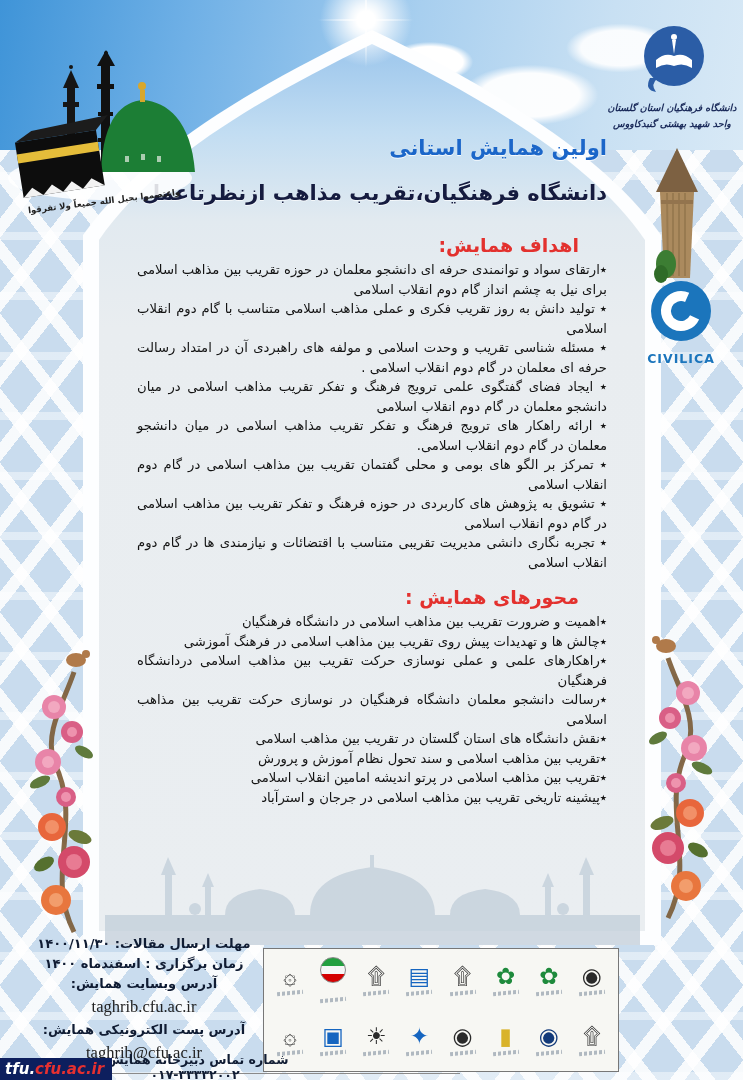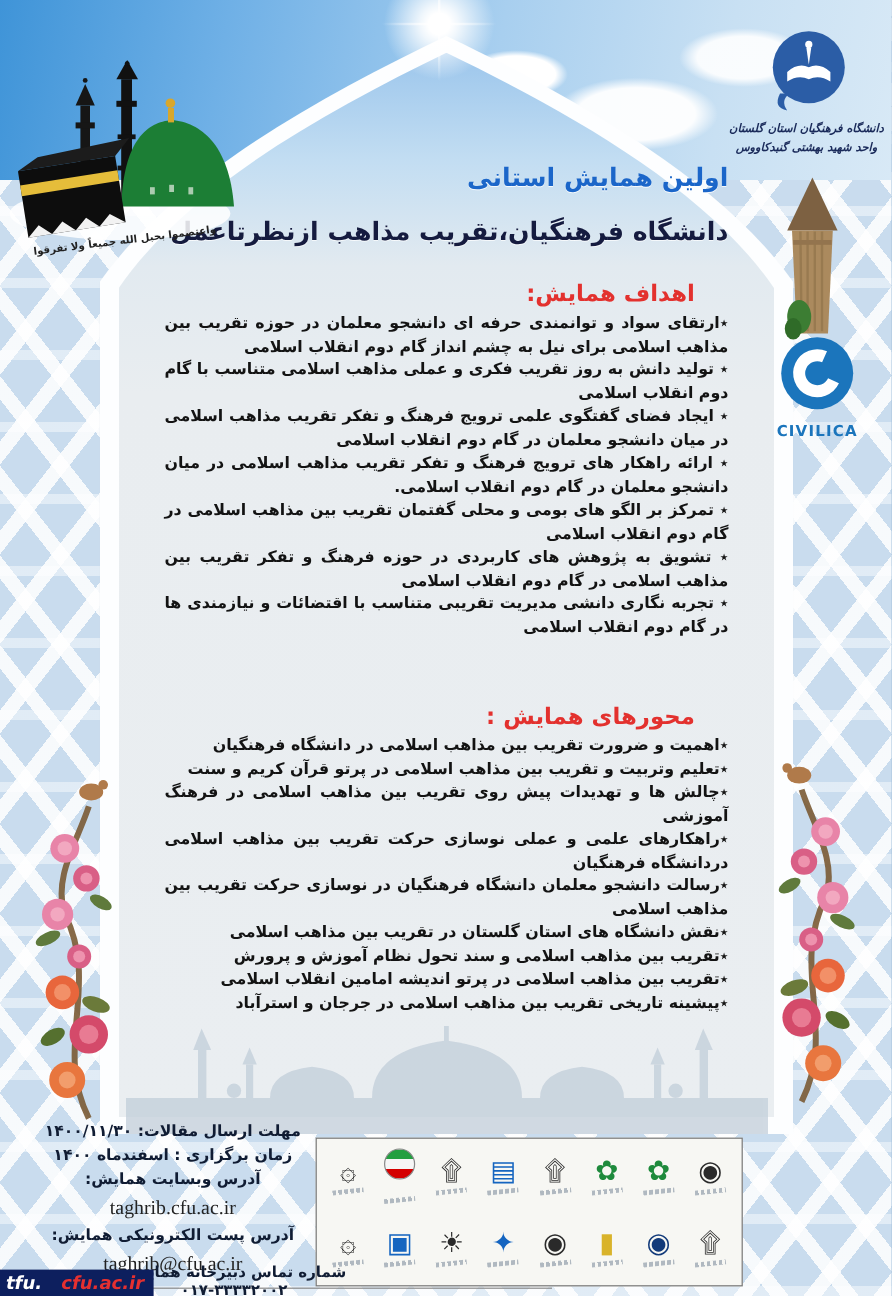--- a/index.html
+++ b/index.html
@@ -37,21 +37,21 @@
     background:linear-gradient(transparent,rgba(255,255,255,.95),transparent);}
   .sun::after{transform:rotate(90deg);}
   .titles{position:absolute;left:137px;width:470px;text-align:right;z-index:5;direction:rtl;}
   .t1{top:136px;font-size:21px;font-weight:bold;color:#1b66c9;text-shadow:0 1px 0 rgba(255,255,255,.8);}
   .t2{top:181px;font-size:21px;font-weight:bold;color:#151b3f;text-shadow:0 1px 0 rgba(255,255,255,.7);}
   .section{position:absolute;left:137px;width:470px;z-index:5;direction:rtl;}
   .sec-goals{top:234px;}
   .sec-themes{top:586px;}
   .sec-h{font-size:19px;font-weight:bold;color:#e3312e;padding-right:28px;margin:0 0 4px 0;text-align:right;}
   .sec ul,.section ul{list-style:none;margin:0;padding:0;}
-  .section li{font-size:13.2px;line-height:19.5px;font-weight:bold;color:#131313;text-align:justify;}
+  .section li{font-size:13.2px;line-height:19.5px;font-weight:normal;color:#131313;text-align:justify;}
   .mosque{position:absolute;left:105px;top:845px;z-index:4;opacity:.85;}
   .kaaba{position:absolute;left:5px;top:50px;z-index:6;}
   .kaaba-verse{position:absolute;left:14px;top:196px;width:180px;z-index:6;direction:rtl;text-align:center;
     font-size:8.5px;font-weight:bold;color:#222;transform:rotate(-7deg);}
   .uni-logo{position:absolute;left:636px;top:20px;z-index:5;}
   .uni-cap{position:absolute;left:606px;top:100px;width:132px;z-index:5;direction:rtl;text-align:center;
     font-size:9.5px;font-weight:bold;font-style:italic;color:#1a2a5a;line-height:1.7;}
   .tower{position:absolute;left:652px;top:146px;z-index:5;}
   .civilica{position:absolute;left:645px;top:278px;width:72px;z-index:5;text-align:center;}
   .civ-label{margin-top:3px;font-size:12.5px;font-weight:bold;color:#1b75bc;letter-spacing:1px;}
@@ -70,21 +70,21 @@
   .lg.dark{color:#2a2a2a}.lg.blue{color:#1565c0}.lg.green{color:#1e8a3c}.lg.gold{color:#d9b32a}.lg.navy{color:#123a7a}
   .lg.flag{font-size:0;}
   .lg.flag i{display:inline-block;width:24px;height:24px;border-radius:50%;border:1px solid #888;
     background:linear-gradient(180deg,#239f40 0 34%,#f6f6f6 34% 66%,#d40000 66% 100%);}
   .phone{position:absolute;left:60px;top:1052px;width:270px;z-index:6;direction:rtl;text-align:center;
     font-size:12.5px;font-weight:bold;color:#101c33;}
   .rule{position:absolute;left:100px;top:1073px;width:360px;height:1px;background:#8a8a8a;z-index:5;}
   .watermark{position:absolute;left:0;top:1058px;z-index:7;background:#0d1f5e;padding:2px 8px 3px 5px;
     font-style:italic;font-weight:bold;font-size:15px;white-space:nowrap;}
   .watermark .wm-prefix{color:#ffffff;}
-  .watermark .wm-domain{color:#e53030;margin-left:16px;}
+  .watermark .wm-domain{color:#e53030;}
 </style>
 </head>
 <body>
 
 <div id="poster">
 
   <div class="sky"></div>
   <div class="arch-outer"></div>
   <div class="arch-inner"></div>
   <div class="sun"></div>
@@ -152,33 +152,33 @@
   </div>
 
   <div class="titles t1">اولین همایش استانی</div>
   <div class="titles t2">دانشگاه فرهنگیان،تقریب مذاهب ازنظرتاعمل</div>
 
   <div class="section sec-goals">
     <h2 class="sec-h">اهداف همایش:</h2>
     <ul>
       <li>٭ارتقای سواد و توانمندی حرفه ای دانشجو معلمان در حوزه تقریب بین مذاهب اسلامی برای نیل به چشم انداز گام دوم انقلاب اسلامی</li>
       <li>٭ تولید دانش به روز تقریب فکری و عملی مذاهب اسلامی متناسب با گام دوم انقلاب اسلامی</li>
+      <li>٭ مسئله شناسی تقریب و وحدت اسلامی و مولفه های راهبردی آن در امتداد رسالت حرفه ای معلمان در گام دوم انقلاب اسلامی .</li>
       <li>٭ ایجاد فضای گفتگوی علمی ترویج فرهنگ و تفکر تقریب مذاهب اسلامی در میان دانشجو معلمان در گام دوم انقلاب اسلامی</li>
       <li>٭ ارائه راهکار های ترویج فرهنگ و تفکر تقریب مذاهب اسلامی در میان دانشجو معلمان در گام دوم انقلاب اسلامی.</li>
       <li>٭ تمرکز بر الگو های بومی و محلی گفتمان تقریب بین مذاهب اسلامی در گام دوم انقلاب اسلامی</li>
       <li>٭ تشویق به پژوهش های کاربردی در حوزه فرهنگ و تفکر تقریب بین مذاهب اسلامی در گام دوم انقلاب اسلامی</li>
       <li>٭ تجربه نگاری دانشی مدیریت تقریبی متناسب با اقتضائات و نیازمندی ها در گام دوم انقلاب اسلامی</li>
     </ul>
   </div>
 
   <div class="section sec-themes">
     <h2 class="sec-h">محورهای همایش :</h2>
     <ul>
       <li>٭اهمیت و ضرورت تقریب بین مذاهب اسلامی در دانشگاه فرهنگیان</li>
-      <li>٭تعلیم وتربیت  و تقریب بین مذاهب اسلامی در پرتو قرآن کریم و سنت</li>
       <li>٭چالش ها و تهدیدات پیش روی تقریب بین مذاهب اسلامی  در فرهنگ آموزشی</li>
       <li>٭راهکارهای علمی و عملی نوسازی حرکت تقریب بین مذاهب اسلامی دردانشگاه فرهنگیان</li>
       <li>٭رسالت دانشجو معلمان دانشگاه فرهنگیان در نوسازی حرکت تقریب بین مذاهب اسلامی</li>
       <li>٭نقش دانشگاه های استان گلستان در تقریب بین مذاهب اسلامی</li>
       <li>٭تقریب بین مذاهب اسلامی و سند تحول نظام آموزش و پرورش</li>
       <li>٭تقریب بین مذاهب اسلامی در پرتو اندیشه امامین انقلاب اسلامی</li>
       <li>٭پیشینه تاریخی تقریب بین مذاهب اسلامی در جرجان و استرآباد</li>
     </ul>
   </div>
 

